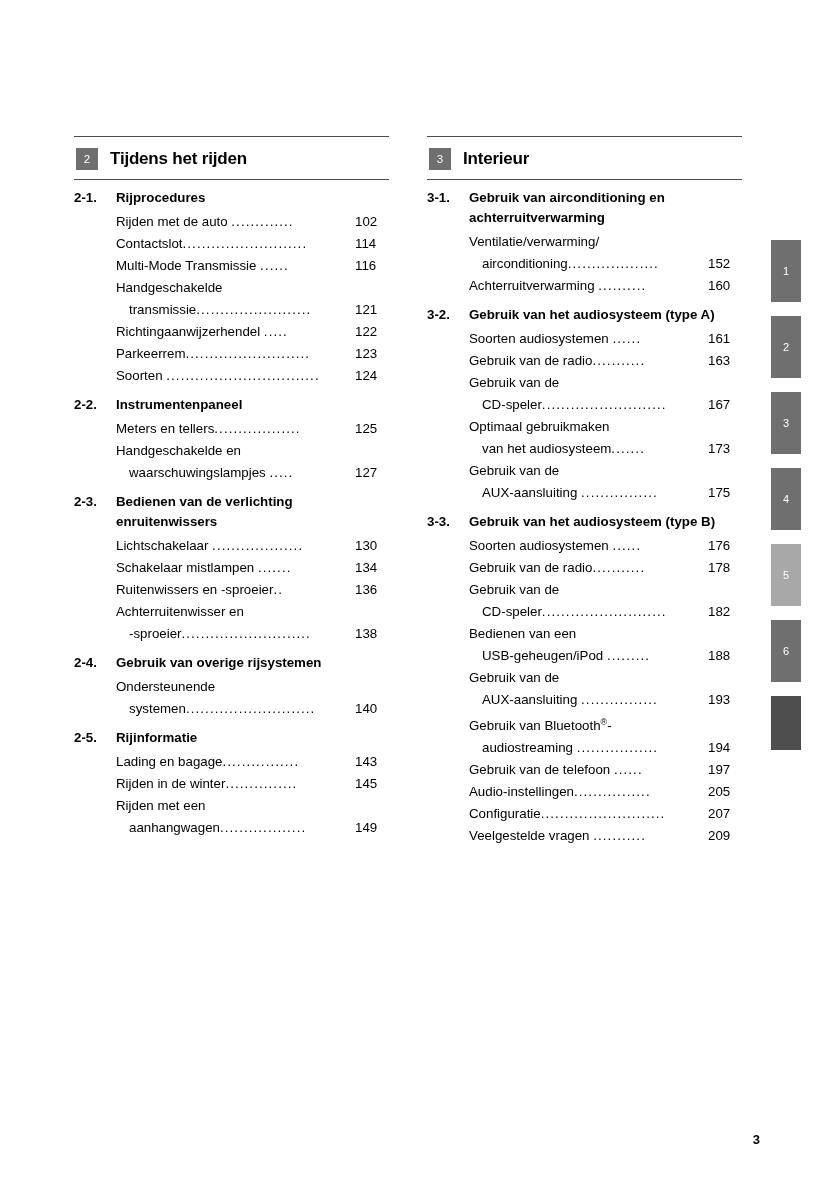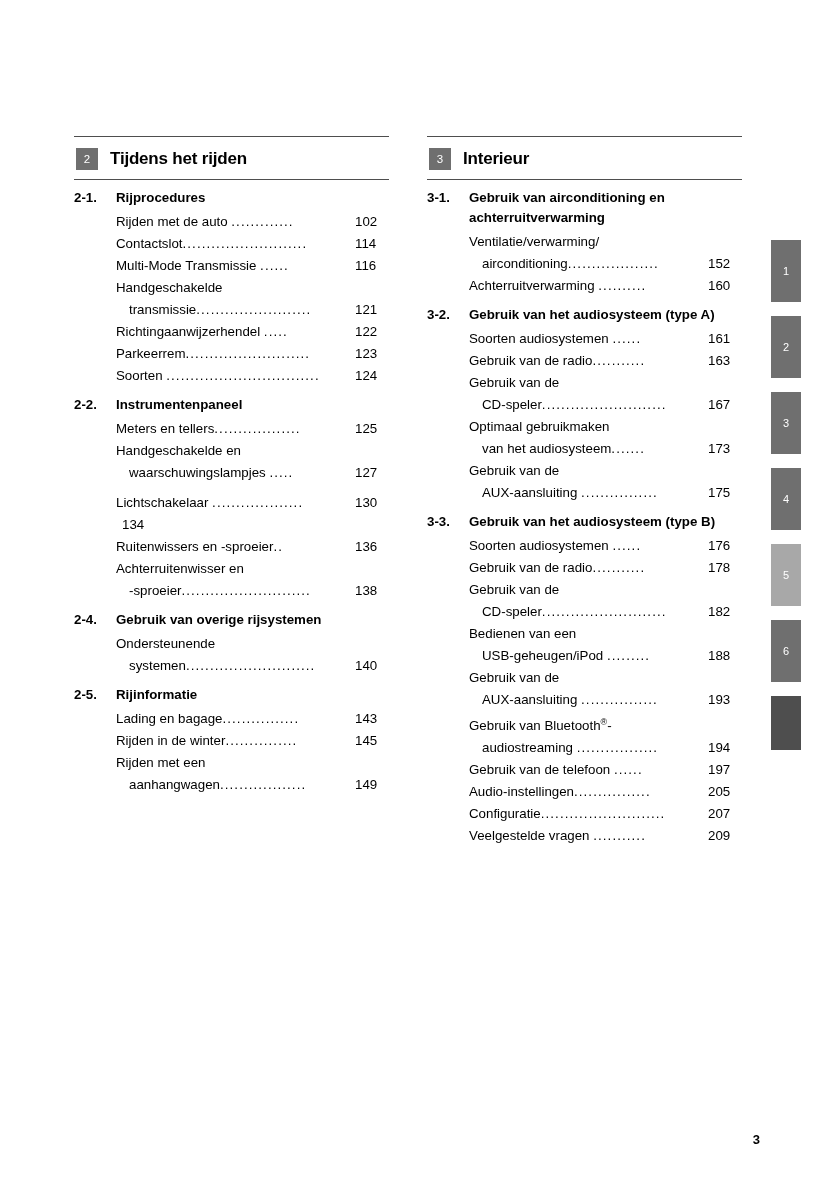--- a/index.html
+++ b/index.html
@@ -217,25 +217,30 @@
           <span class="txt"><span>Meters en tellers</span><span class="dots">..................</span></span>
           <span class="pg">125</span>
         </div>
         <div class="entry wrapped">
           <span class="txt"><span>Handgeschakelde en</span><span class="ind"><span>waarschuwingslampjes</span> <span class="dots">.....</span></span></span>
           <span class="pg" style="align-self:flex-end"><span>127</span></span>
         </div>
       </div>
 
       <div class="section">
+        <div class="sec-head">
+          <div class="sec-no">2-3.</div>
+          <div class="sec-title">Bedienen van de verlichting enruitenwissers</div>
+        </div>
         <div class="entry">
           <span class="txt"><span>Lichtschakelaar</span> <span class="dots">...................</span></span>
           <span class="pg">130</span>
         </div>
         <div class="entry">
+          <span class="txt"><span>Schakelaar mistlampen</span> <span class="dots">.......</span></span>
           <span class="pg">134</span>
         </div>
         <div class="entry">
           <span class="txt"><span>Ruitenwissers en -sproeier</span><span class="dots">..</span></span>
           <span class="pg">136</span>
         </div>
         <div class="entry wrapped">
           <span class="txt"><span>Achterruitenwisser en</span><span class="ind"><span>-sproeier</span><span class="dots">...........................</span></span></span>
           <span class="pg" style="align-self:flex-end"><span>138</span></span>
         </div>

